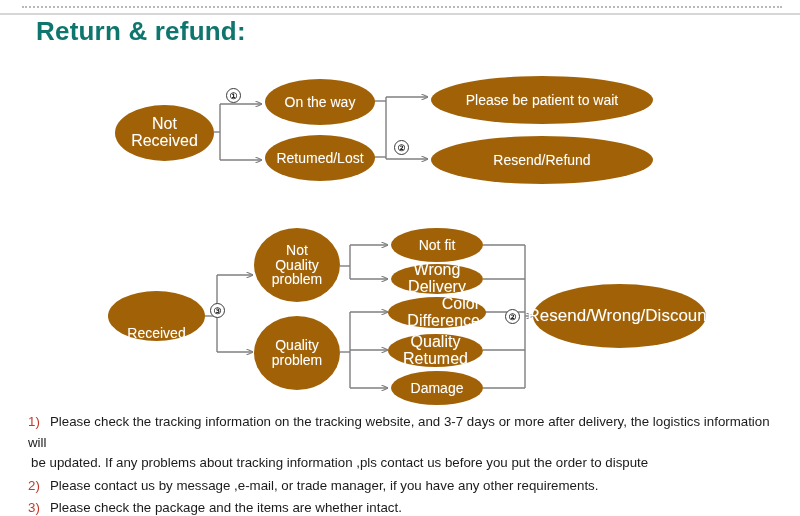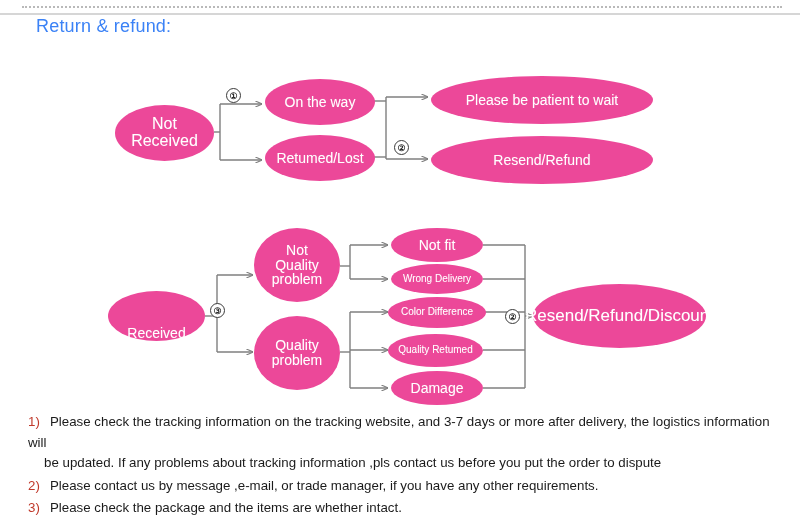--- a/index.html
+++ b/index.html
@@ -32,53 +32,53 @@
     width: 800px;
     height: 0;
     border-top: 2px solid #d6d6d6;
   }
 
   
   .page-title {
     position: absolute;
     left: 36px;
     top: 16px;
-    font-size: 18px;
-    font-weight: normal;
-    color: #3b82f6;
+    font-size: 26px;
+    font-weight: bold;
+    color: #0f766e;
     letter-spacing: 0.2px;
     white-space: nowrap;
   }
 
   
   .connector-layer {
     position: absolute;
     left: 0;
     top: 0;
     width: 800px;
     height: 516px;
     pointer-events: none;
   }
 
   
   .node {
     position: absolute;
     border-radius: 50%;
-    background: #ec4899;
+    background: #a16207;
     color: #ffffff;
     display: flex;
     align-items: center;
     justify-content: center;
     text-align: center;
     line-height: 1.06;
     box-sizing: border-box;
     padding: 0 6px;
     text-shadow: 0 0 1px rgba(255,255,255,0.25);
   }
-  .node.sm  { font-size: 10px; }
+  .node.sm  { font-size: 16px; }
   .node.md  { font-size: 14px; }
   .node.lg  { font-size: 16px; }
   .node.xl  { font-size: 17px; }
 
   
   .step-marker {
     position: absolute;
     width: 15px;
     height: 15px;
     border: 1.4px solid #3a3a3a;
@@ -111,21 +111,21 @@
     color: #c0392b;
     font-weight: normal;
     display: inline-block;
     width: 22px;
   }
   .note-text {
     display: inline;
   }
   .note-cont {
     display: block;
-    margin-left: 16px;
+    margin-left: 3px;
   }
 </style>
 </head>
 <body>
 
 <div id="page">
 
   <div class="dotted-rule"></div>
   <div class="solid-rule"></div>
 
@@ -239,21 +239,21 @@
 
   <div class="node md" style="left:391px; top:371px; width:92px; height:34px;">
     <span>Damage</span>
   </div>
 
   <div class="step-marker" style="left:505px; top:309px;">
     <span>②</span>
   </div>
 
   <div class="node xl" style="left:533px; top:284px; width:173px; height:64px;">
-    <span>Resend/Refund/Discount</span>
+    <span>Resend/Wrong/Discount</span>
   </div>
 
   <div class="notes">
 
     <div class="note-row">
       <span class="note-num">1)</span><span class="note-text">Please check the tracking information on the tracking website, and 3-7 days or more after delivery, the logistics information will</span>
       <span class="note-cont">be updated. If any problems about tracking information ,pls contact us before you put the order to dispute</span>
     </div>
 
     <div class="note-row">

